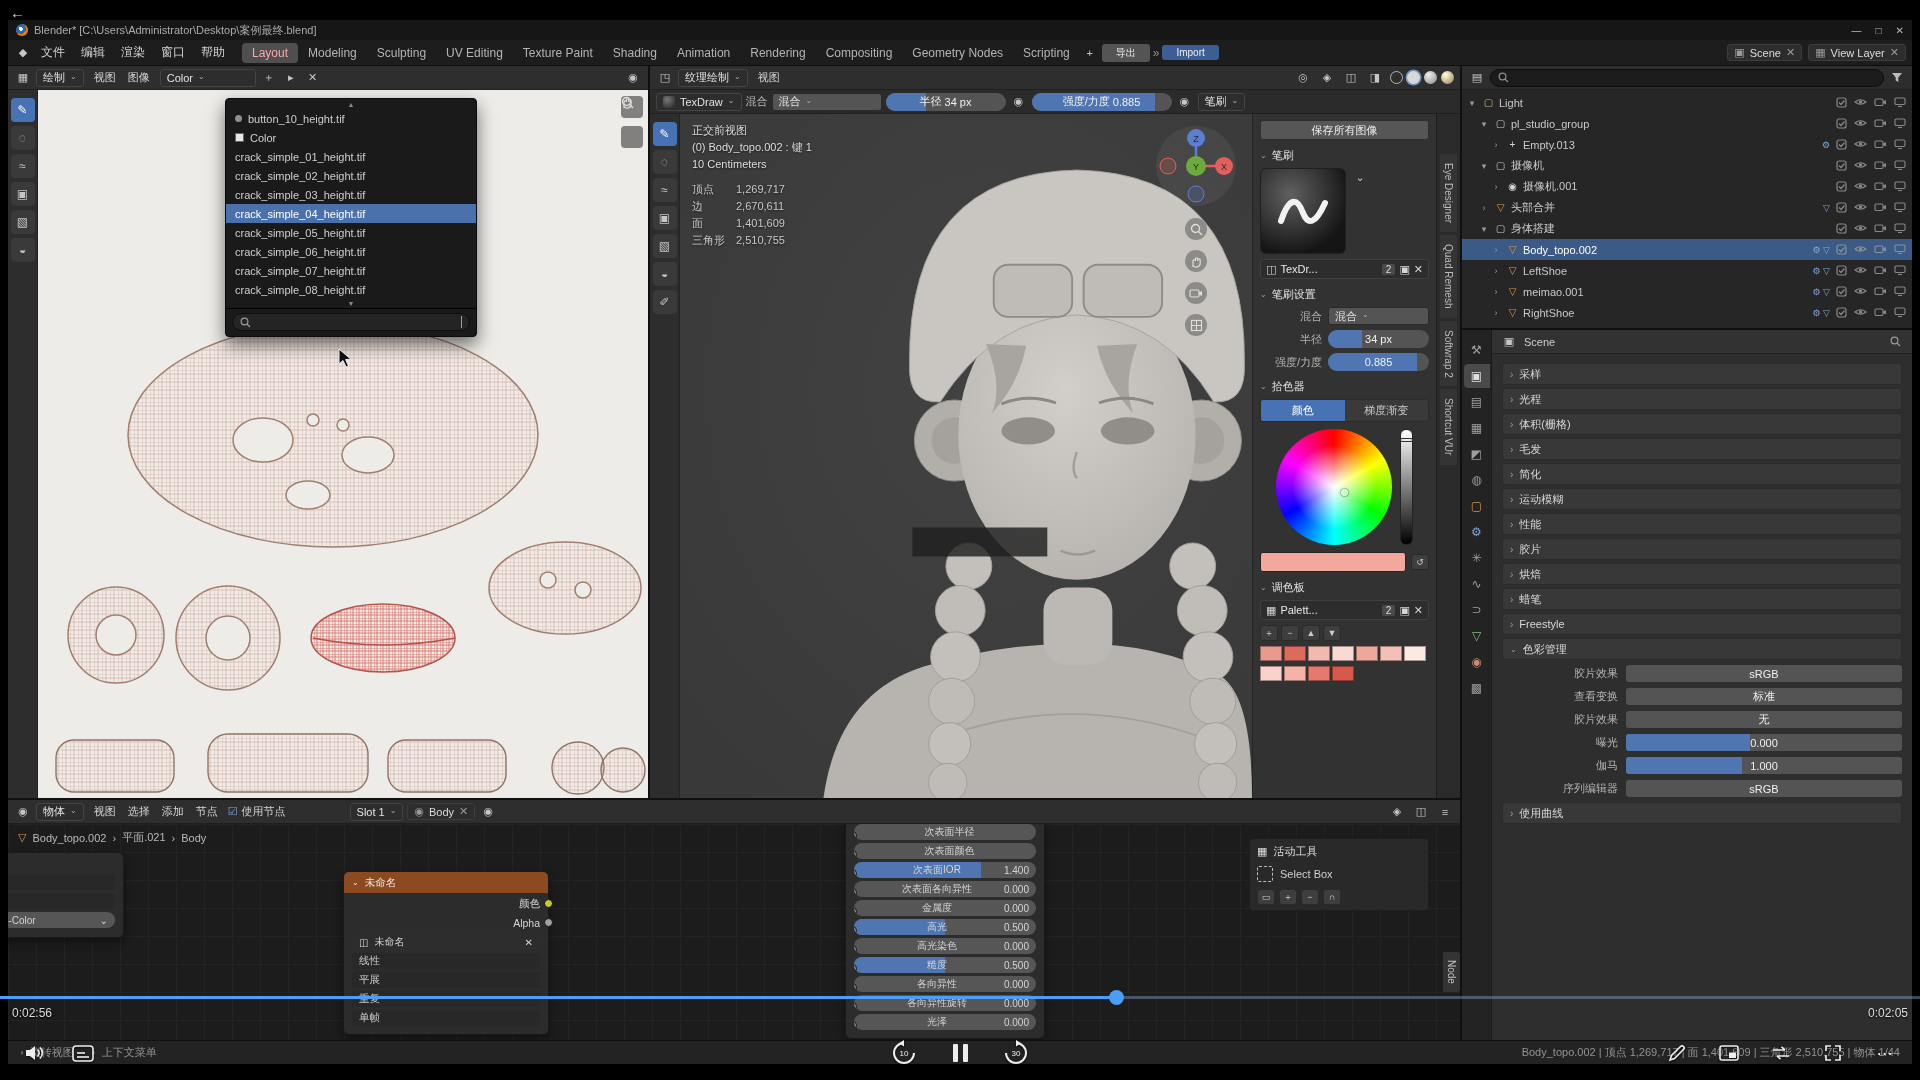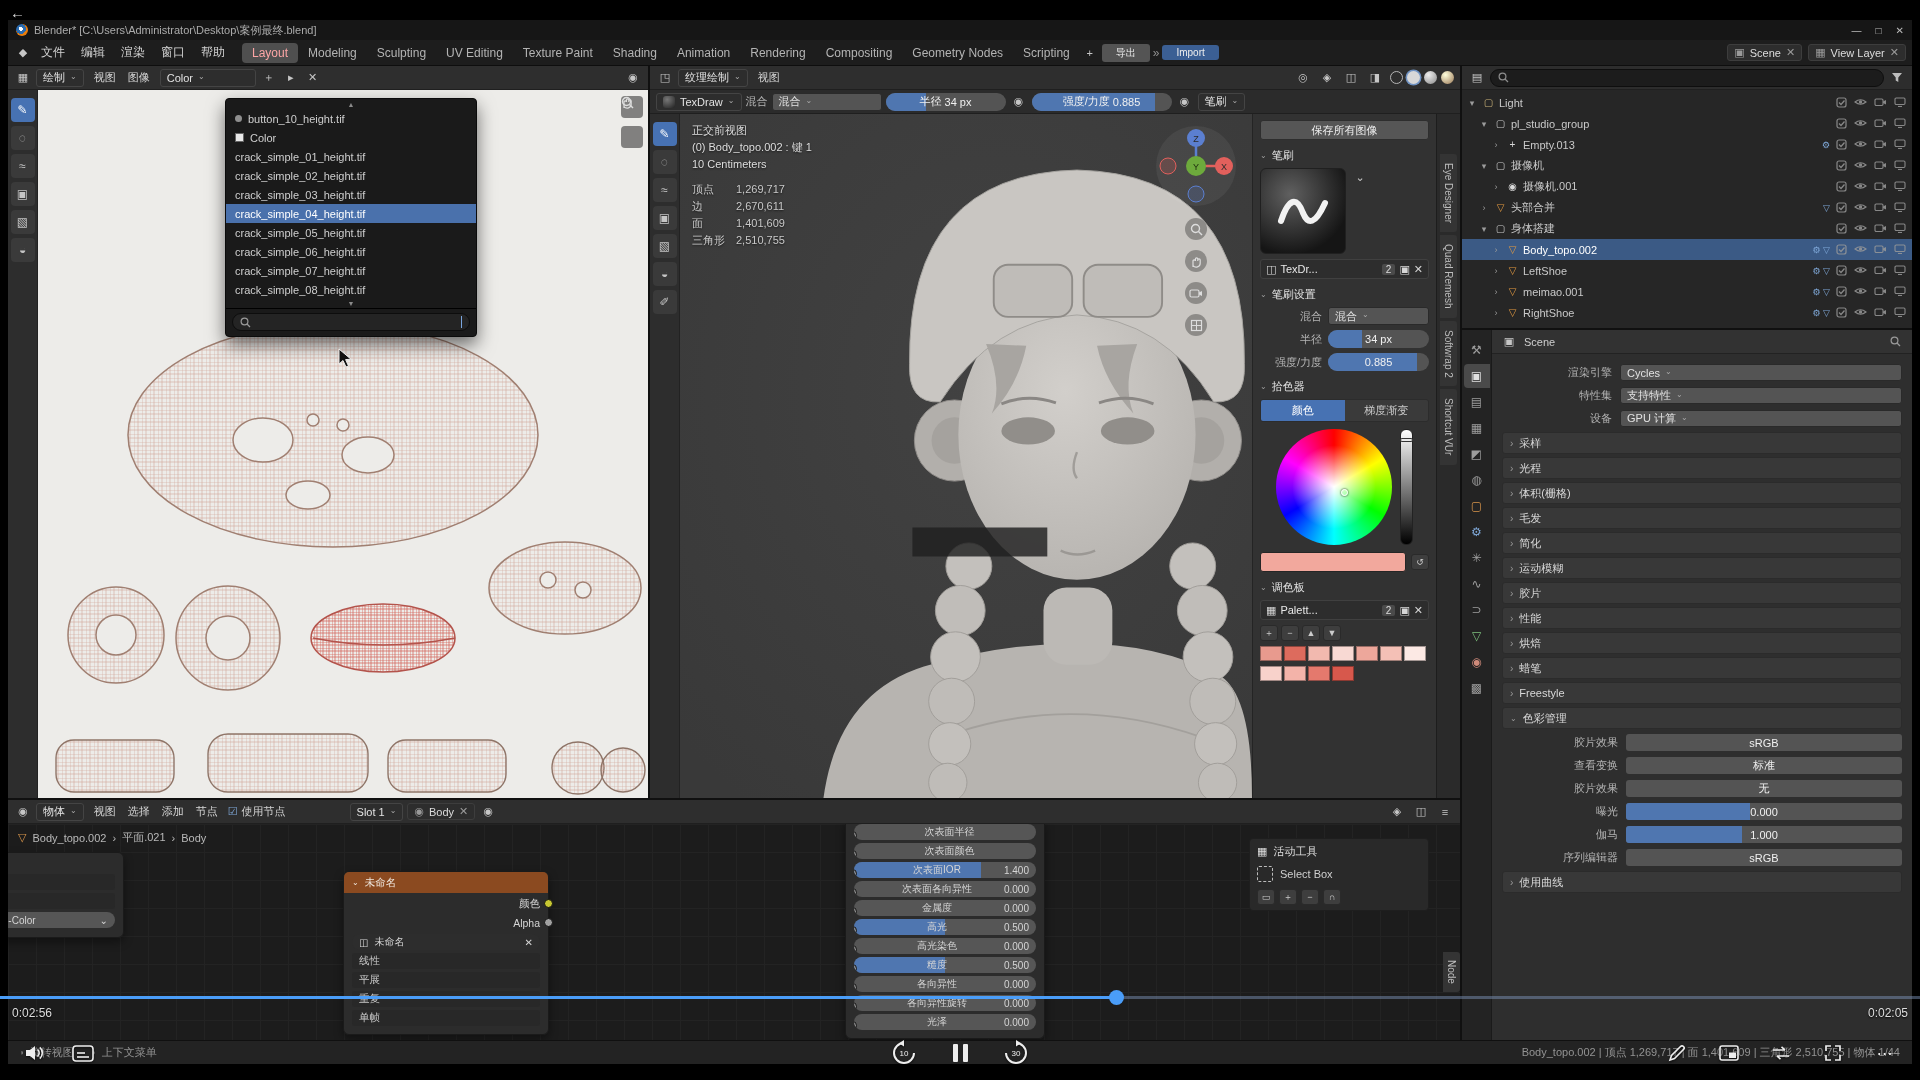--- a/index.html
+++ b/index.html
@@ -1222,66 +1222,43 @@
               <span class="ic" style="margin-left:auto">
                   <svg width="11" height="11">
                     <circle cx="4.5" cy="4.5" r="3.4" fill="none" stroke="#9a9a9a" stroke-width="1.2"></circle>
                     <line x1="7" y1="7" x2="10" y2="10" stroke="#9a9a9a" stroke-width="1.2"></line>
                   </svg>
                 </span>
             </div>
             <div class="pscroll">
               <div>
 
-                  <div class="prow">
-                    <span class="plab">渲染引擎</span>
-                    <div class="dd solid">
-                      <span>Cycles</span>
-                    </div>
-                  </div>
-
-                  <div class="prow">
-                    <span class="plab">特性集</span>
-                    <div class="dd solid">
-                      <span>支持特性</span>
-                    </div>
-                  </div>
-
-                  <div class="prow">
-                    <span class="plab">设备</span>
-                    <div class="dd solid">
-                      <span>GPU 计算</span>
-                    </div>
-                  </div>
-                </div>
-              <div>
-
               <div class="psec">
                     <span>采样</span>
                   </div>
                   <div class="psec">
                     <span>光程</span>
                   </div>
                   <div class="psec">
                     <span>体积(栅格)</span>
                   </div>
                   <div class="psec">
                     <span>毛发</span>
                   </div>
                   <div class="psec">
                     <span>简化</span>
                   </div>
                   <div class="psec">
                     <span>运动模糊</span>
                   </div>
                   <div class="psec">
+                    <span>性能</span>
+                  </div>
+                  <div class="psec">
                     <span>胶片</span>
-                  </div>
-                  <div class="psec">
-                    <span>性能</span>
                   </div>
                   <div class="psec">
                     <span>烘焙</span>
                   </div>
                   <div class="psec">
                     <span>蜡笔</span>
                   </div>
                   <div class="psec">
                     <span>Freestyle</span>
                   </div>

